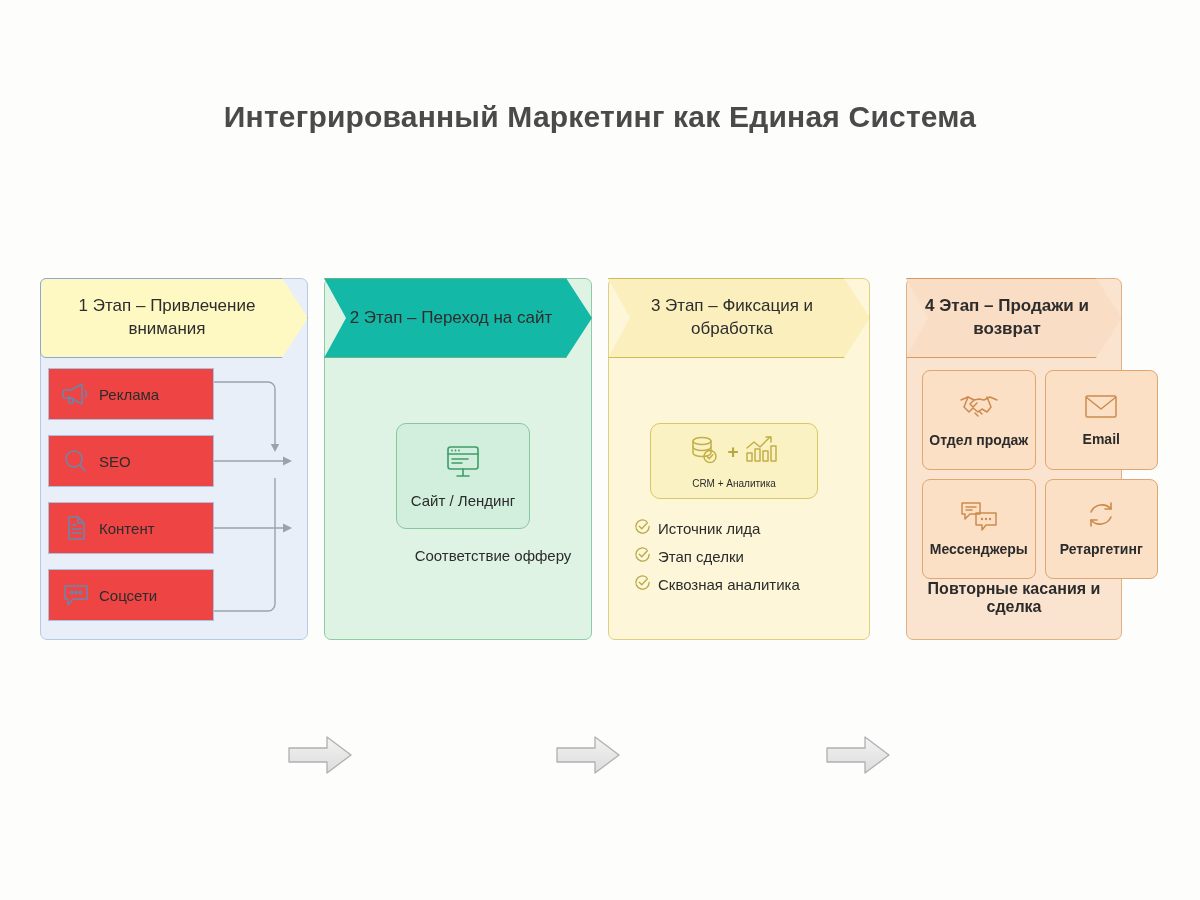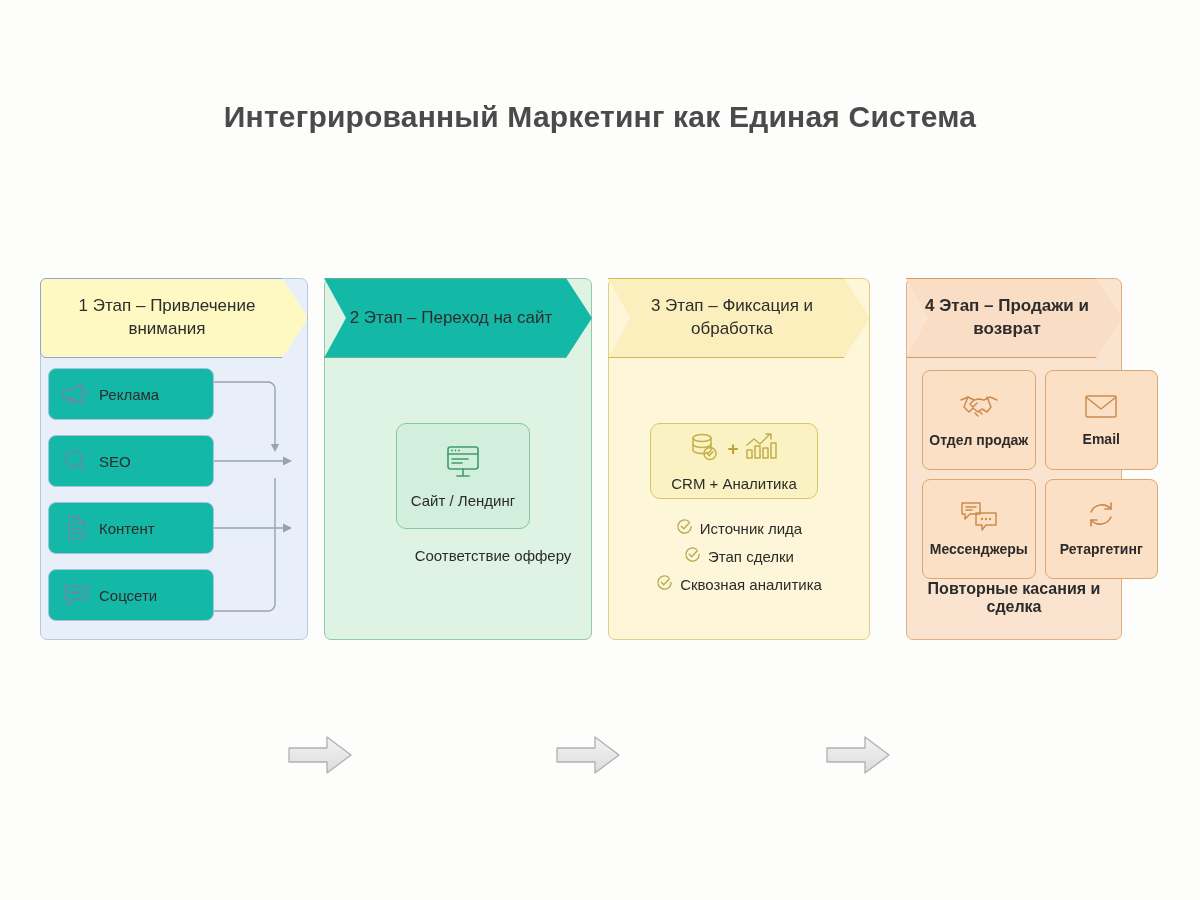--- a/index.html
+++ b/index.html
@@ -93,23 +93,23 @@
   
   .chip-list {
     position: absolute;
     left: 8px;
     top: 90px;
     width: 166px;
   }
   .chip {
     height: 52px;
     margin-bottom: 15px;
-    background: #14b8a6;
+    background: #ef4444;
     border: 1px solid #a9c0de;
-    border-radius: 8px;
+    border-radius: 0;
     display: flex;
     align-items: center;
     padding-left: 10px;
     box-sizing: border-box;
   }
   .chip .ico { width: 34px; height: 30px; flex: 0 0 34px; }
   .chip .lbl { font-size: 15px; color: #2c2c2c; margin-left: 6px; }
 
   
   .connect {
@@ -137,25 +137,25 @@
     position: absolute; left: 0; top: 268px; width: 100%;
     text-align: center; font-size: 15px; line-height: 1.35; color: #2b2b2b; padding-left: 35px;
   }
 
   
   .s3-card {
     left: 42px; top: 145px; width: 168px; height: 76px;
     background: #fbf2c4; border: 1px solid #d8c765;
     display: flex; flex-direction: column; align-items: center; justify-content: center;
   }
-  .s3-card .lbl { font-size: 15px; color: #2b2b2b; margin-top: 8px; }
+  .s3-card .lbl { font-size: 10px; color: #2b2b2b; margin-top: 8px; }
   .s3-icons { display: flex; align-items: center; gap: 5px; }
   .s3-icons .plus { font-size: 19px; color: #b9a63c; font-weight: bold; }
   .checklist { position: absolute; left: 26px; top: 240px; width: 210px; }
-  .check-row { display: flex; align-items: center; margin-bottom: 7px; justify-content: center; }
+  .check-row { display: flex; align-items: center; margin-bottom: 7px; }
   .check-row .lbl { font-size: 15px; color: #2b2b2b; margin-left: 7px; }
 
   
   .grid4 {
     position: absolute;
     left: 16px; top: 92px;
     width: 236px;
     display: grid;
     grid-template-columns: 1fr 1fr;
     gap: 9px;

